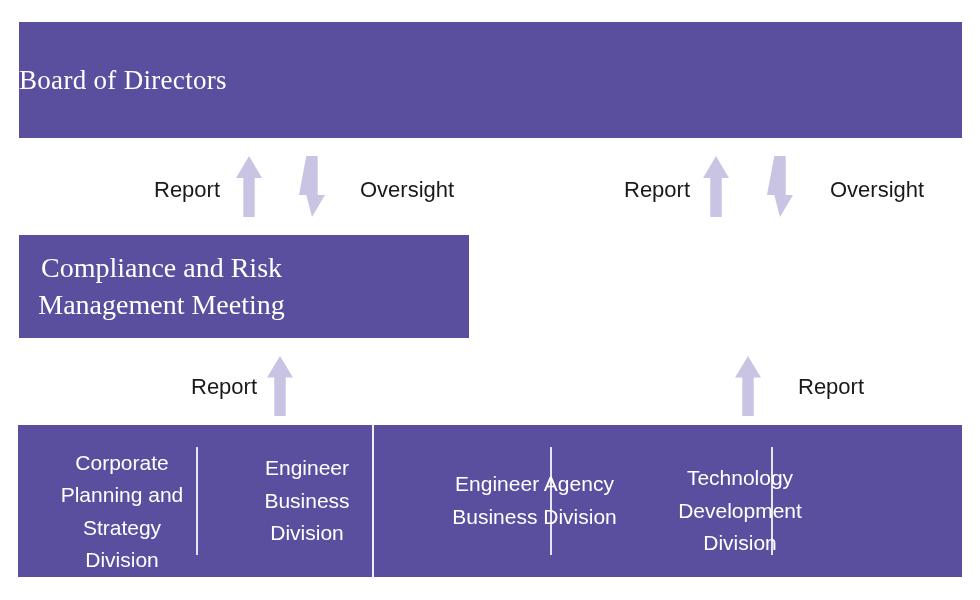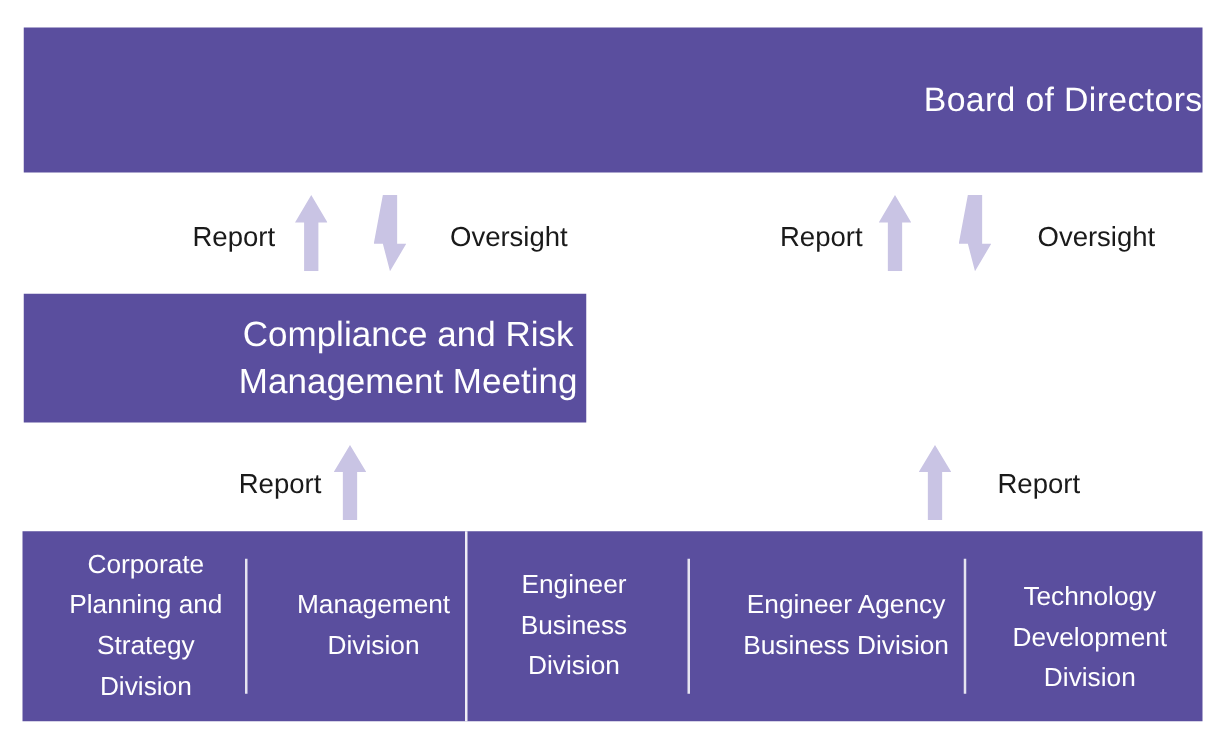--- a/index.html
+++ b/index.html
@@ -10,21 +10,21 @@
     --bg:#ffffff;
   }
   *{margin:0;padding:0;box-sizing:border-box;}
   html,body{background:var(--bg);}
   .canvas{
     position:relative;width:980px;height:600px;background:var(--bg);
     font-family:"Liberation Sans",sans-serif;overflow:hidden;
   }
   .box{
     position:absolute;background:var(--purple);color:var(--boxtext);
-    display:flex;align-items:center;justify-content:flex-end;text-align:center;
+    display:flex;align-items:center;justify-content:flex-start;text-align:center;font-family:Liberation Serif, serif;
   }
   .board-box{left:19px;top:22px;width:943px;height:116px;font-size:27px;letter-spacing:.3px;}
   .committee-left{left:19px;top:235px;width:450px;height:103px;font-size:28px;line-height:1.3;}
   .committee-left .inner{max-width:285px;}
   .committee-right{left:512px;top:235px;width:450px;height:103px;font-size:22px;}
   .flow-label{
     position:absolute;color:var(--ink);font-size:22px;line-height:26px;white-space:nowrap;margin-left:16px;
   }
   .arrow{position:absolute;background:var(--lavender);width:26px;}
   .arrow-up{
@@ -51,21 +51,21 @@
   .rb-report{left:782px;top:374px;}
   
   .division-band{
     position:absolute;left:18px;top:425px;width:944px;height:152px;
     background:var(--purple);display:flex;
   }
   .division-cell{
     display:flex;align-items:center;justify-content:center;text-align:center;
     color:var(--boxtext);font-size:21px;line-height:1.55;height:100%;
   }
-  .cell-1{width:208px;}
+  .cell-1{width:208px;align-items:flex-end;}
   .cell-2{width:176px;}
   .cell-3{width:162px;text-align:center;}
   .cell-4{width:221px;margin-left:36px;}
   .cell-5{width:190px;}
   .cell-1 .inner{max-width:144px;}
   .cell-2 .inner{max-width:160px;}
   .cell-3 .inner{max-width:112px;}
   .cell-4 .inner{max-width:202px;}
   .cell-5 .inner{max-width:168px;margin-top:20px;}
   .divider{
@@ -103,23 +103,20 @@
 
   <span class="flow-label lb-report">Report</span>
   <div class="arrow arrow-up lb-up"></div>
   <div class="arrow arrow-up rb-up"></div>
   <span class="flow-label rb-report">Report</span>
 
   <div class="division-band">
     <div class="division-cell cell-1">
       <span class="inner">Corporate Planning and Strategy Division</span>
     </div>
-    <div class="division-cell cell-2">
-      <span class="inner">Management Division</span>
-    </div>
     <div class="division-cell cell-3">
       <span class="inner">Engineer Business Division</span>
     </div>
     <div class="division-cell cell-4">
       <span class="inner">Engineer Agency Business Division</span>
     </div>
     <div class="division-cell cell-5">
       <span class="inner">Technology Development Division</span>
     </div>
     <div class="divider d1"></div>

